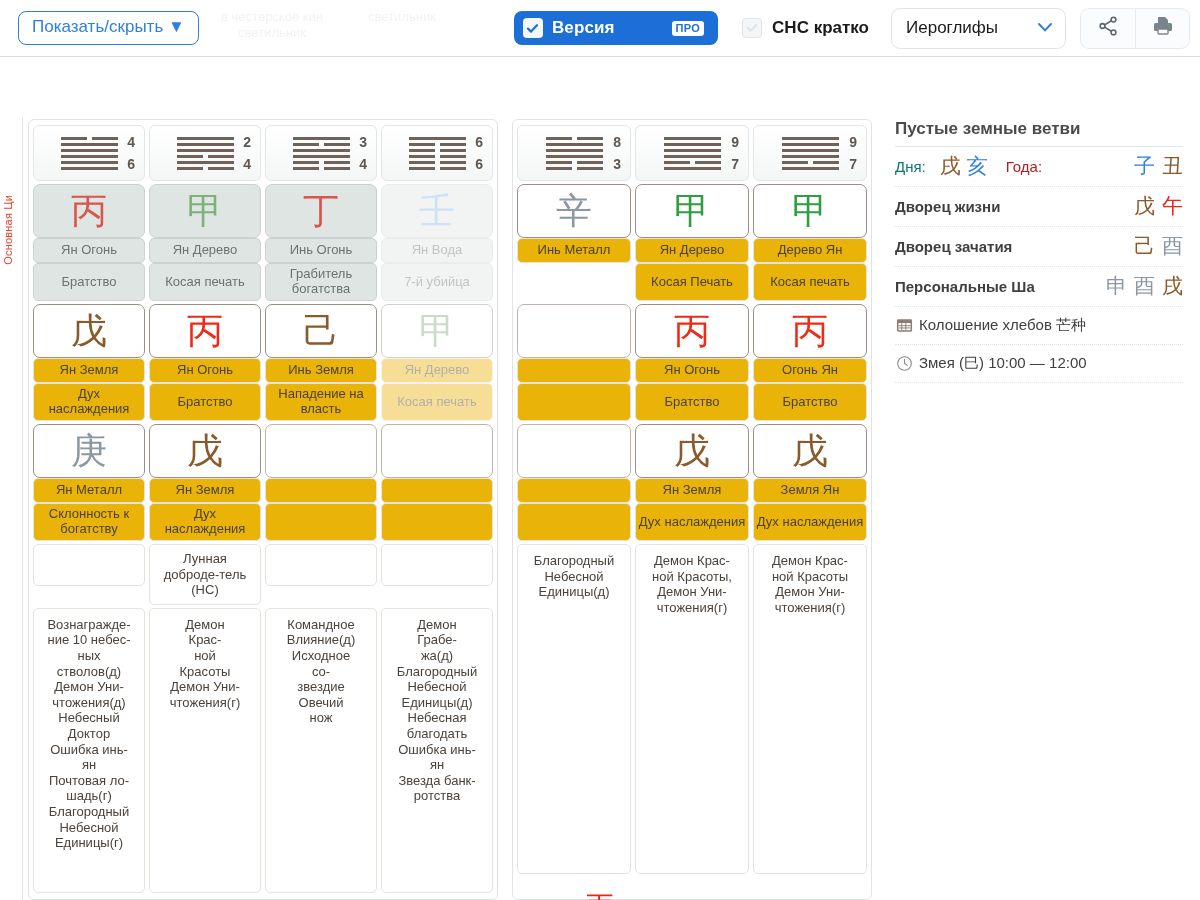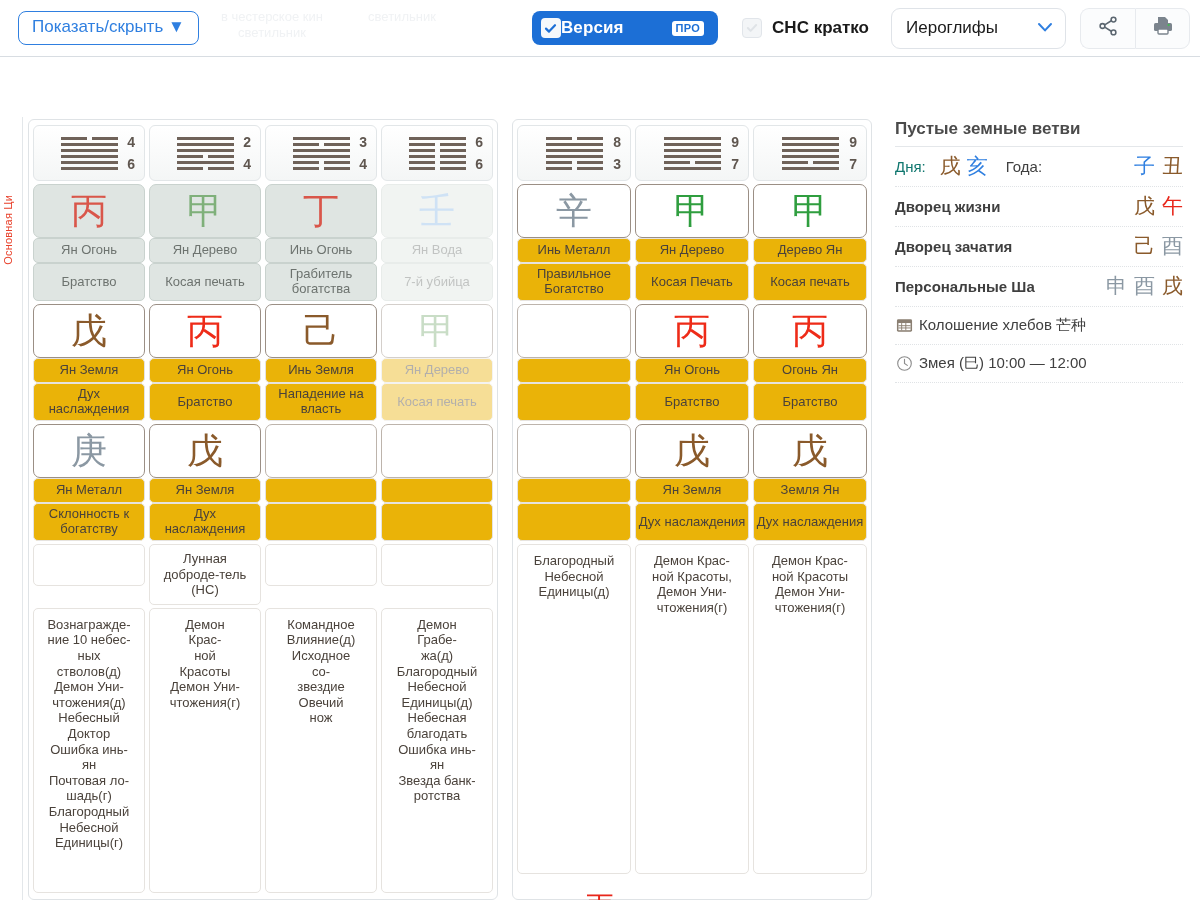--- a/index.html
+++ b/index.html
@@ -46,20 +46,21 @@
 
   .hdr-right {
     margin-left: auto;
     display: flex;
     align-items: center;
     gap: 0;
   }
   .pro-pill {
     display: flex;
     align-items: center;
+    gap: 9px;
     background: #1c6fd6;
     border-radius: 8px;
     padding: 7px 14px 7px 9px;
     cursor: pointer;
   }
   .pro-check {
     width: 20px; height: 20px;
     background: #f5f8fb;
     border-radius: 4px;
     display: flex; align-items: center; justify-content: center;
@@ -260,21 +261,21 @@
   }
   .info-row {
     display: flex; align-items: center;
     padding: 9px 0 9px 0;
     border-bottom: 1px dotted #e0e3e6;
     min-height: 38px;
   }
   .info-k { font-weight: bold; color: #3f3f3f; font-size: 15px; }
   .info-k.light { font-weight: normal; color: #0f766e; }
   .info-v { margin-left: auto; display: flex; gap: 7px; font-size: 21px; font-family: "DejaVu Sans", sans-serif; line-height:1; }
-  .mid-k { margin-left: 18px; font-size: 15px; color: #404040; }
+  .mid-k { margin-left: 18px; font-size: 15px; color: #b91c1c; }
   .hz { display: flex; gap: 6px; font-size: 21px; font-family: "DejaVu Sans", sans-serif; line-height:1; }
 
   .info-row.icon-row { gap: 5px; font-size: 15px; color: #404040; }
   .mini-icon { width: 19px; height: 19px; flex: none; display:flex; align-items:center; justify-content:center; }
 
   
   .bottom-dia {
     position: absolute;
     left: 0; top: 835px;
     width: 1200px; height: 65px;
@@ -724,21 +725,20 @@
               <div class="hex-num bot">7</div>
             </div>
           </div>
         </div>
       <div class="row" id="b2-r1">
           <div class="col">
             <div class="char-cell">
               <div class="char-glyph" style="color: rgb(139, 152, 163);">辛</div>
             </div>
             <div class="lbl-cell">Инь Металл</div>
-            <div class="lbl-cell two">Правильное Богатство</div>
           </div>
           <div class="col">
             <div class="char-cell">
               <div class="char-glyph" style="color: rgb(47, 158, 63);">甲</div>
             </div>
             <div class="lbl-cell">Ян Дерево</div>
             <div class="lbl-cell two">Косая Печать</div>
           </div>
           <div class="col">
             <div class="char-cell">

